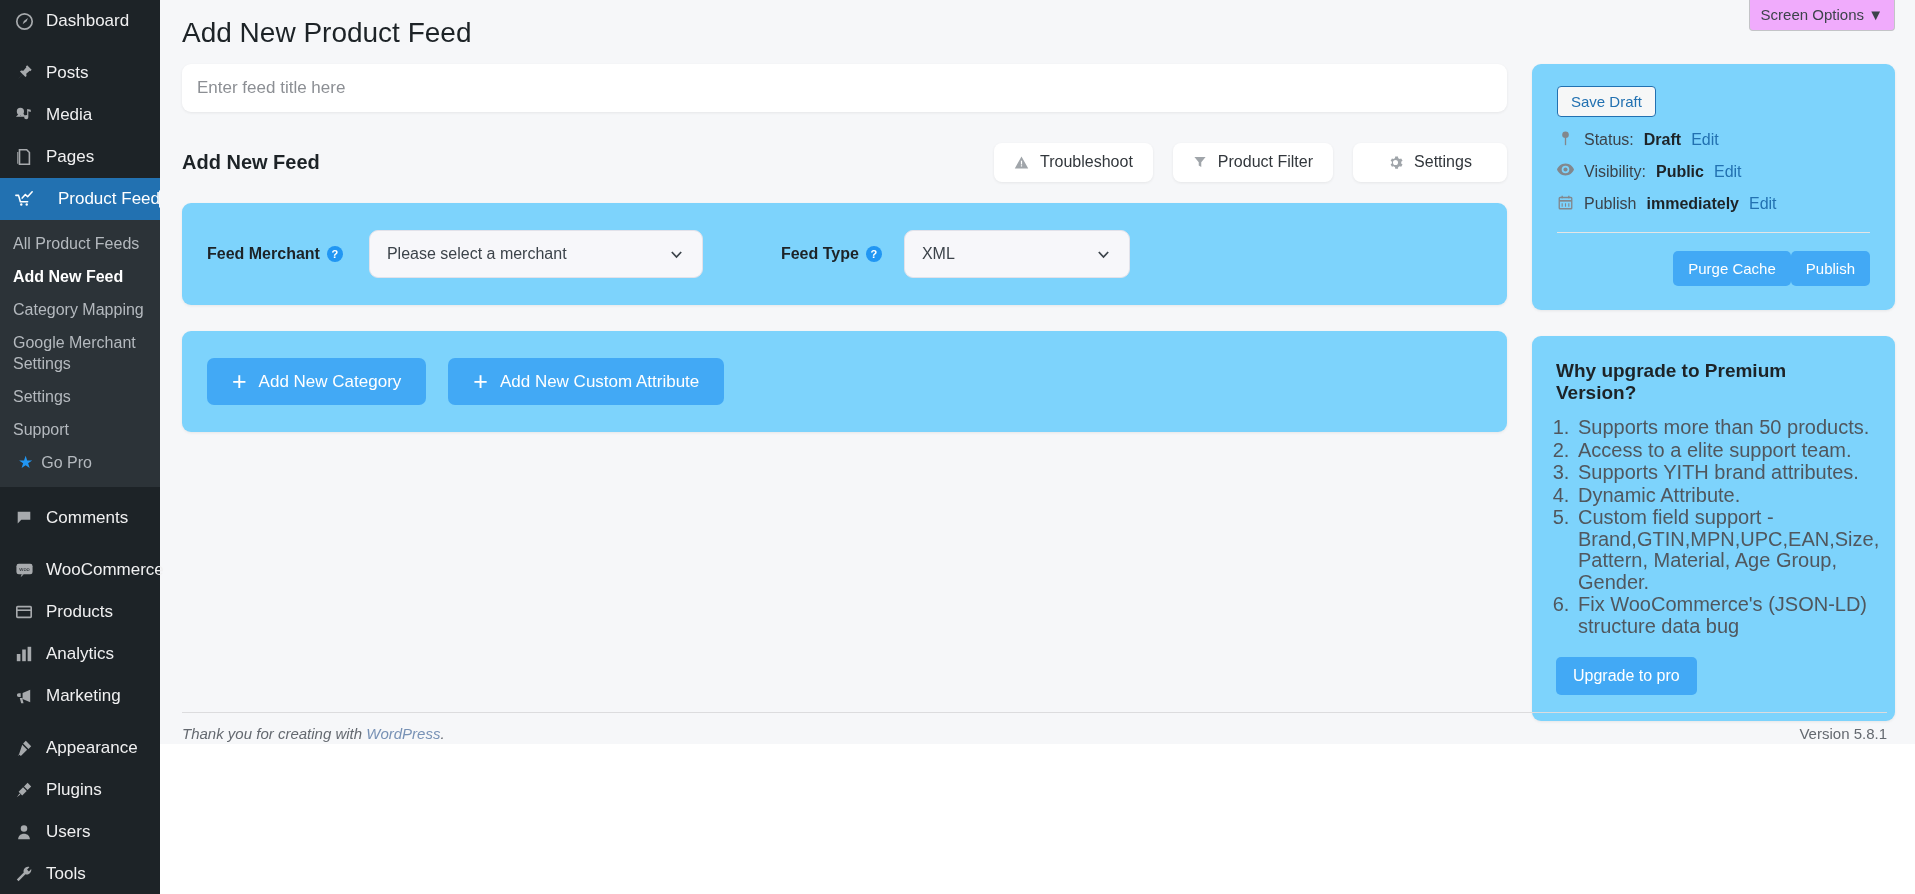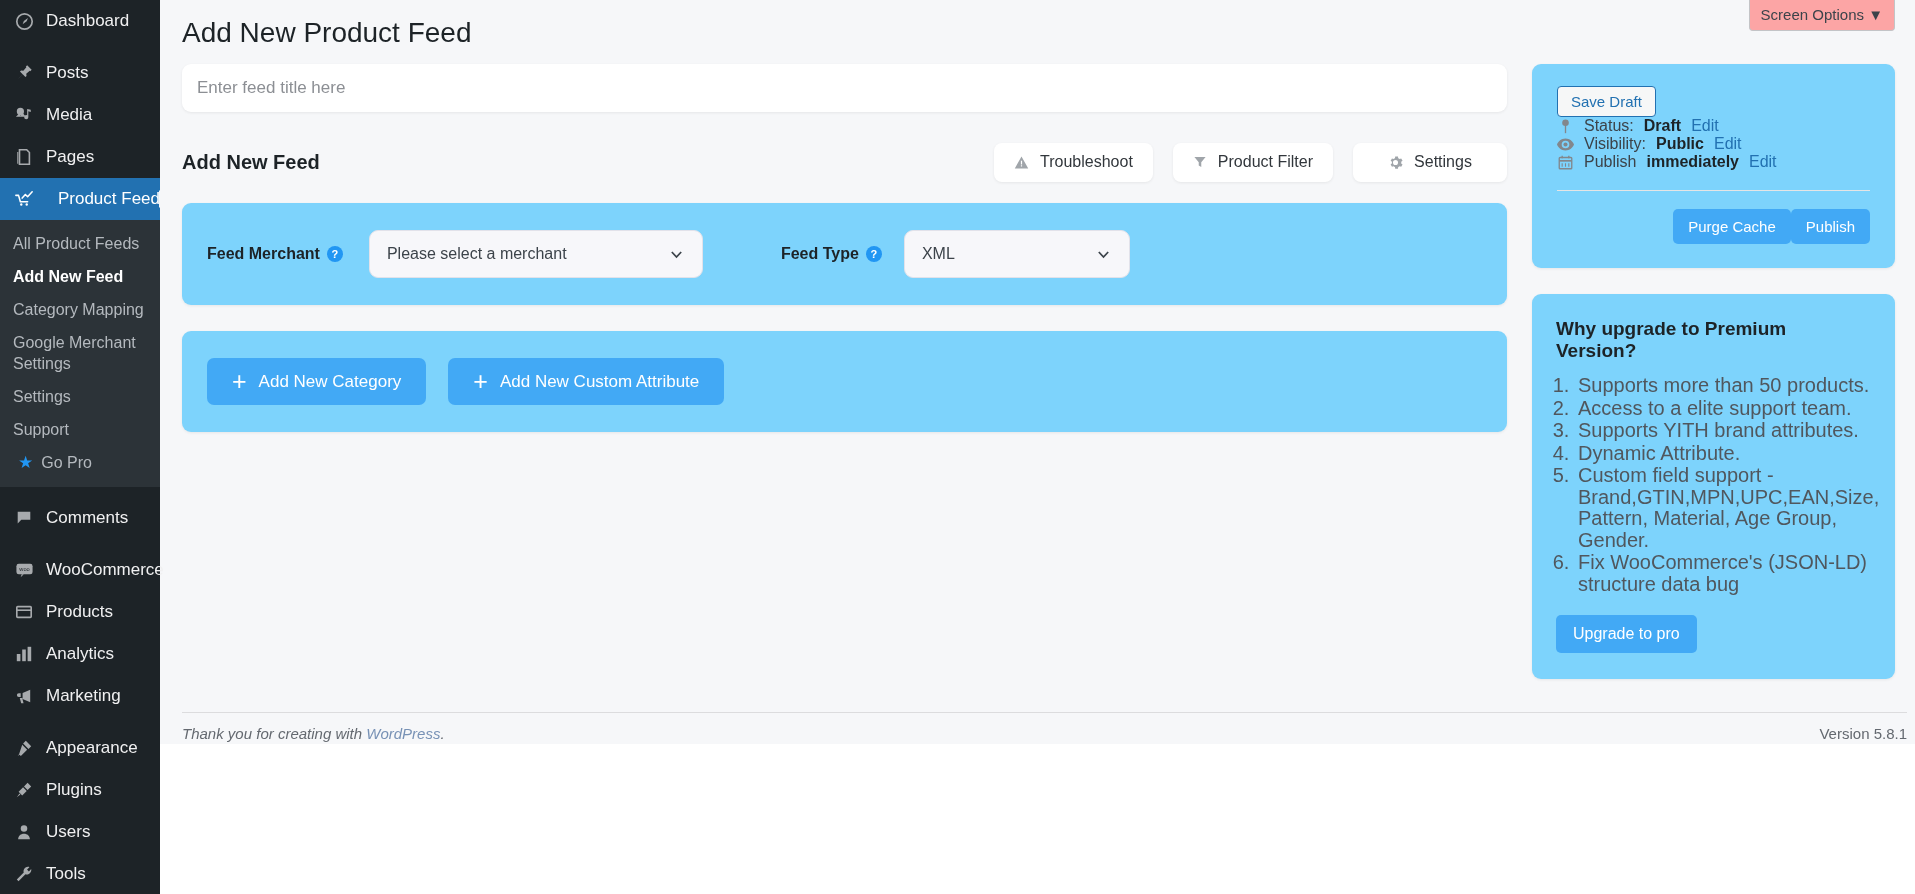--- a/index.html
+++ b/index.html
@@ -76,21 +76,21 @@
     flex: 1;
     height: 894px;
     position: relative;
     background: #f6f7f9;
     overflow: hidden;
   }
   #screen-options-wrap {
     position: absolute; top: 0; right: 20px;
   }
   #screen-options {
-    background: #fca5a5;
+    background: #f0abfc;
     border: 1px solid #c3c4c7;
     border-top: none;
     border-radius: 0 0 4px 4px;
     padding: 6px 11px 7px 11px;
     font-size: 15px;
     color: #3c434a;
     cursor: pointer;
   }
   #content-area {
     padding: 0 20px 0 22px;
@@ -206,22 +206,23 @@
     background: #f6f7f7;
     border: 1px solid #2271b1;
     color: #2271b1;
     border-radius: 4px;
     font-size: 15px;
     padding: 6px 13px;
     cursor: pointer;
     font-family: "Liberation Sans", sans-serif;
   }
   .meta-row {
-    display: flex; align-items: center; gap: 10px;
+    display: flex; gap: 10px;
     font-size: 16px; color: #3c434a;
+    margin-top: 14px;
   }
   .meta-row .mi { color: #82878c; display: inline-flex; width: 17px; justify-content: center; }
   .meta-row b { font-weight: bold; color: #1d2327; }
   .editlink { color: #2271b1; cursor: pointer; }
   .divider { height: 1px; background: #e5e5e5; margin: 19px 0 0 0; }
   .pub-row {
     display: flex; align-items: center; justify-content: flex-end;
     margin-top: 18px;
   }
   .sm-blue {
@@ -242,21 +243,21 @@
   #upgrade-btn {
     margin-top: 19px;
     background: #42a9f5; color: #fff; border: none;
     border-radius: 5px; padding: 10px 17px; font-size: 16px;
     cursor: pointer; font-family: "Liberation Sans", sans-serif;
   }
 
   
   #footer {
     position: absolute;
-    left: 22px; right: 8px;
+    left: 22px; right: 28px;
     top: 712px;
     display: flex; justify-content: space-between; align-items: center;
     font-size: 15px; color: #646970;
     border-top: 1px solid #dcdcde;
     padding-top: 12px;
   }
   #footer .thanks { font-style: italic; }
   #footer .thanks a { color: #7791b5; text-decoration: none; }
   #wp-bottom-fill {
     position: absolute; left: 0; top: 744px; right: 0; bottom: 0;

